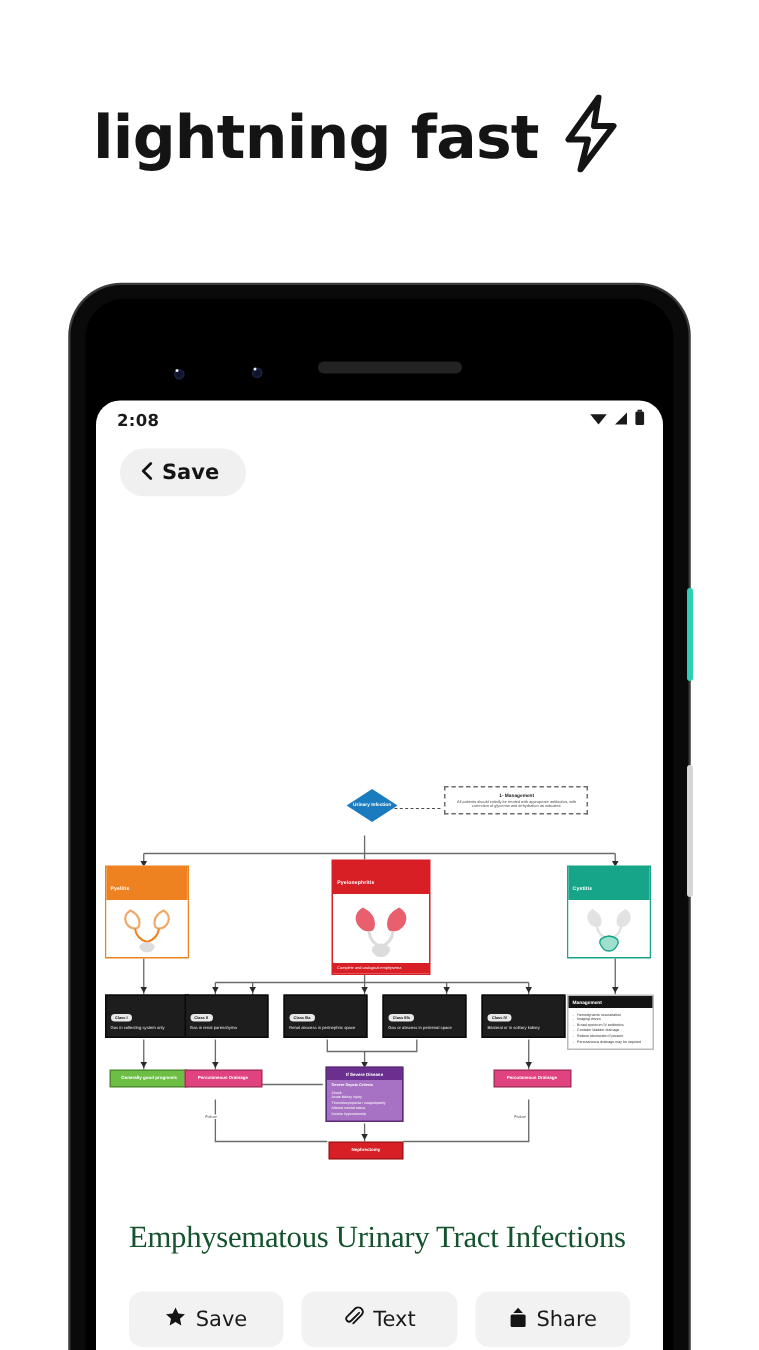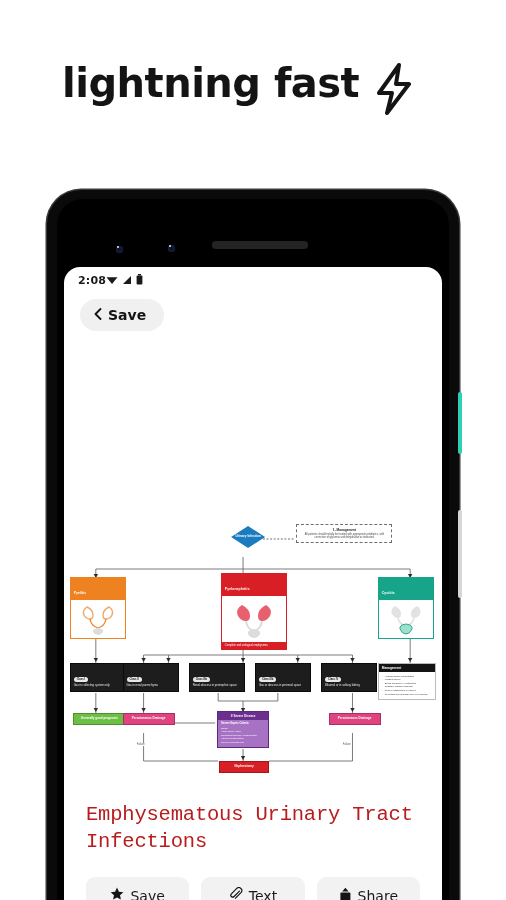--- a/index.html
+++ b/index.html
@@ -18,20 +18,21 @@
     height: 900px;
     background: #ffffff;
   }
 
   
   .headline {
     position: absolute;
     left: 62px;
     top: 63px;
     display: flex;
+    align-items: center;
     gap: 14px;
   }
   .headline-text {
     font-size: 40px;
     font-weight: 700;
     letter-spacing: -0.5px;
     color: #141414;
     line-height: 1;
     font-family: "DejaVu Sans", sans-serif;
   }
@@ -108,20 +109,21 @@
     border-radius: 2px;
   }
 
   
   .statusbar {
     position: relative;
     height: 26px;
     padding: 0 12px 0 14px;
     display: flex;
     align-items: center;
+    justify-content: space-between;
   }
   .clock {
     font-size: 11px;
     font-weight: 700;
     color: #1a1a1a;
     letter-spacing: 0.2px;
     font-family: "DejaVu Sans", sans-serif;
   }
   .status-icons {
     display: flex;
@@ -267,24 +269,25 @@
   .edge-label {
     font-size: 2.6px; color: #555; background: #fff;
     padding: 0 1px;
   }
 
   
   .article { padding: 26px 22px 0; }
   .art-title {
     font-size: 20.5px;
     font-weight: 400;
-    color: #b91c1c;
+    color: #14532d;
     line-height: 1.32;
     letter-spacing: -0.2px;
-    font-family: Liberation Mono, monospace;
+    font-family: Liberation Serif, serif;
+    margin-top: 11px;
   }
   .actions {
     display: flex;
     gap: 12px;
     padding: 22px 22px 0;
   }
   .action {
     flex: 1;
     background: #f2f2f2;
     border: none;

